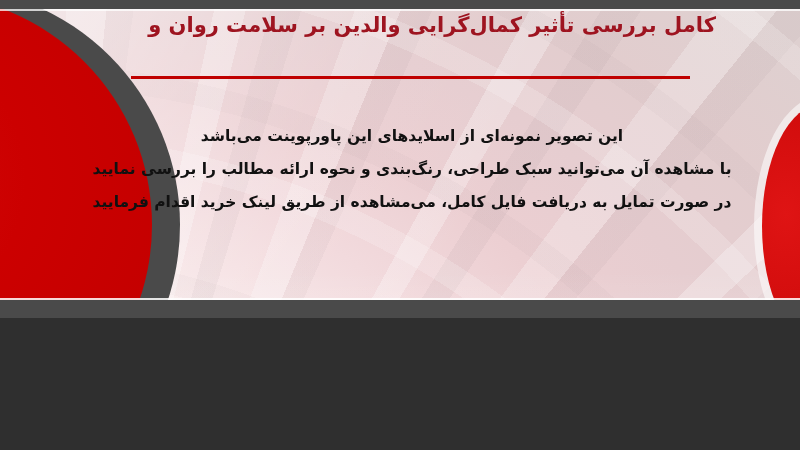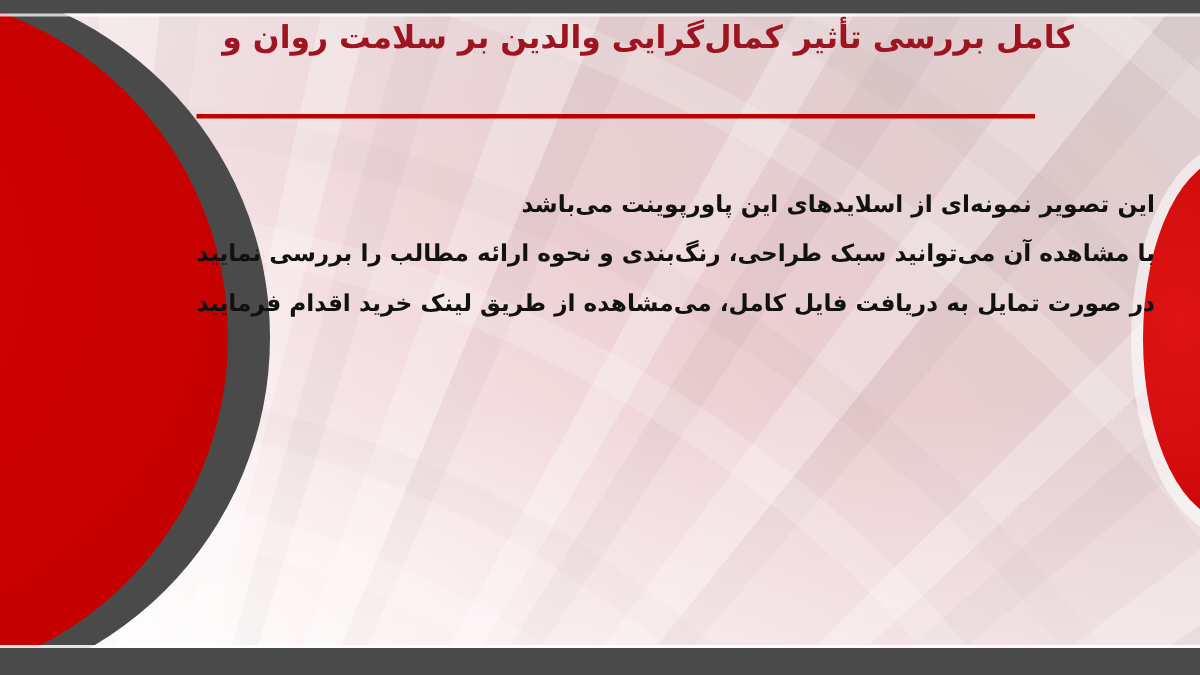--- a/index.html
+++ b/index.html
@@ -3,21 +3,21 @@
 <meta charset="utf-8">
 <style>
   html, body {
     margin: 0;
     padding: 0;
     background: #2f2f2f;
   }
   #slide {
     position: relative;
     width: 800px;
-    height: 450px;
+    height: 318px;
     overflow: hidden;
     font-family: "DejaVu Sans", sans-serif;
     background: #4a4a4a;
   }
 
   
   .bg-plate {
     position: absolute;
     left: 0;
     top: 8px;
@@ -177,20 +177,21 @@
     z-index: 6;
   }
 
   
   .body-block {
     position: absolute;
     right: 30px;
     top: 120px;
     width: 716px;
     direction: rtl;
+    text-align: center;
     z-index: 6;
   }
   .body-line {
     font-family: "DejaVu Sans", sans-serif;
     font-weight: bold;
     font-size: 15.5px;
     line-height: 33px;
     color: #111111;
     white-space: nowrap;
   }

